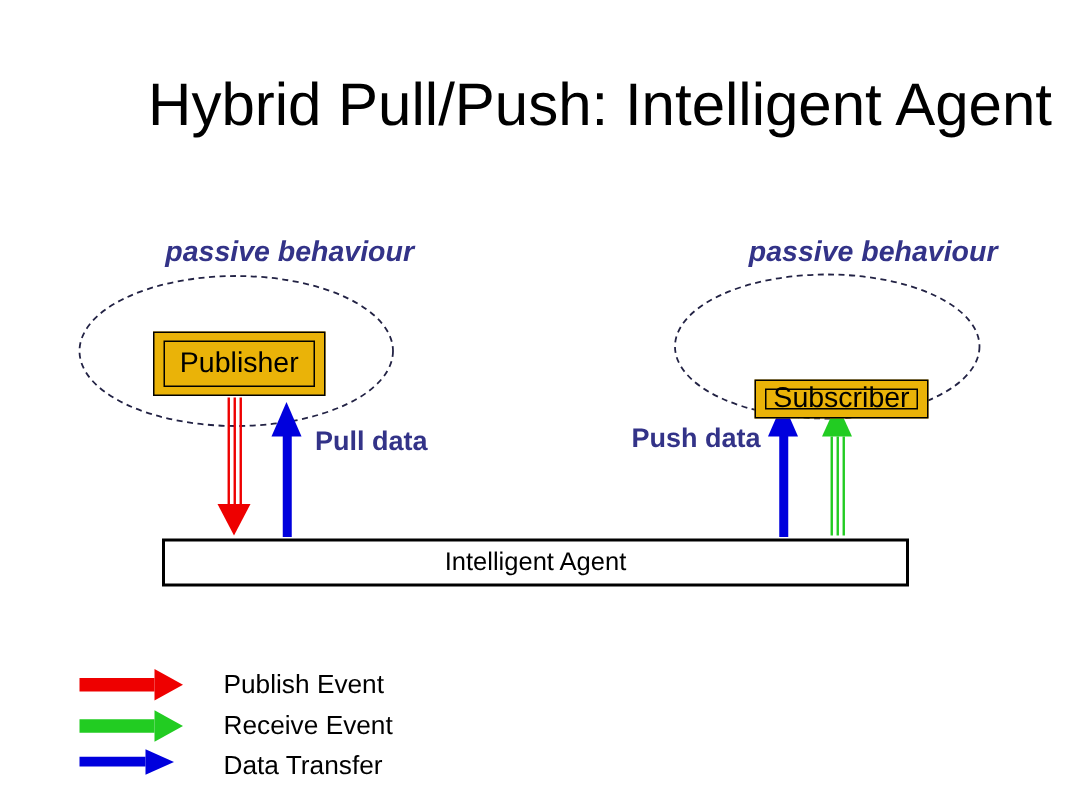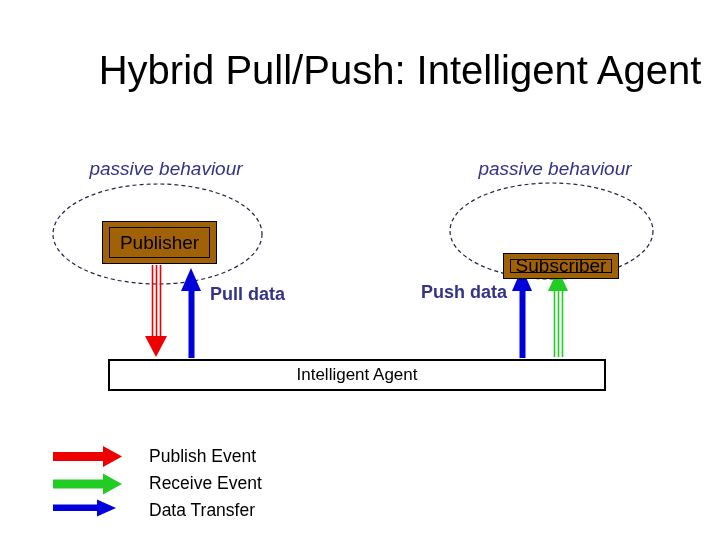--- a/index.html
+++ b/index.html
@@ -6,28 +6,28 @@
   .slide{
     position:relative; width:720px; height:540px; background:#ffffff;
     font-family:"Liberation Sans", sans-serif; overflow:hidden;
   }
   .abs{position:absolute;}
   .title{
     left:0; top:48px; width:720px; text-align:center;
     font-size:40px; line-height:44px; color:#000000; white-space:nowrap;padding-left:40px;
   }
   .behaviour{
-    width:220px; text-align:center; top:157px;
-    font-size:19px; line-height:24px; font-style:italic; font-weight:normal;
+    width:220px; text-align:right; top:157px;
+    font-size:19px; line-height:24px; font-style:italic; font-weight:bold;
     color:#333388; white-space:nowrap;
   }
   .behaviour.left{left:56px;}
   .behaviour.right{left:445px;}
   .nodebox{
-    background:#a16207; border:1.5px solid #000000; box-sizing:border-box;
+    background:#eab308; border:1.5px solid #000000; box-sizing:border-box;
     padding:5px 6px; display:flex;
   }
   .nodebox .inner{
     border:1px solid #000000; flex:1; display:flex;
     align-items:center; justify-content:center;
     font-size:19px; color:#000000; white-space:nowrap;
   }
   .publisher{left:102px; top:221px; width:115px; height:43px;}
   .subscriber{left:503px; top:221px; width:116px; height:26px;margin-top:32px;}
   .flowlabel{

